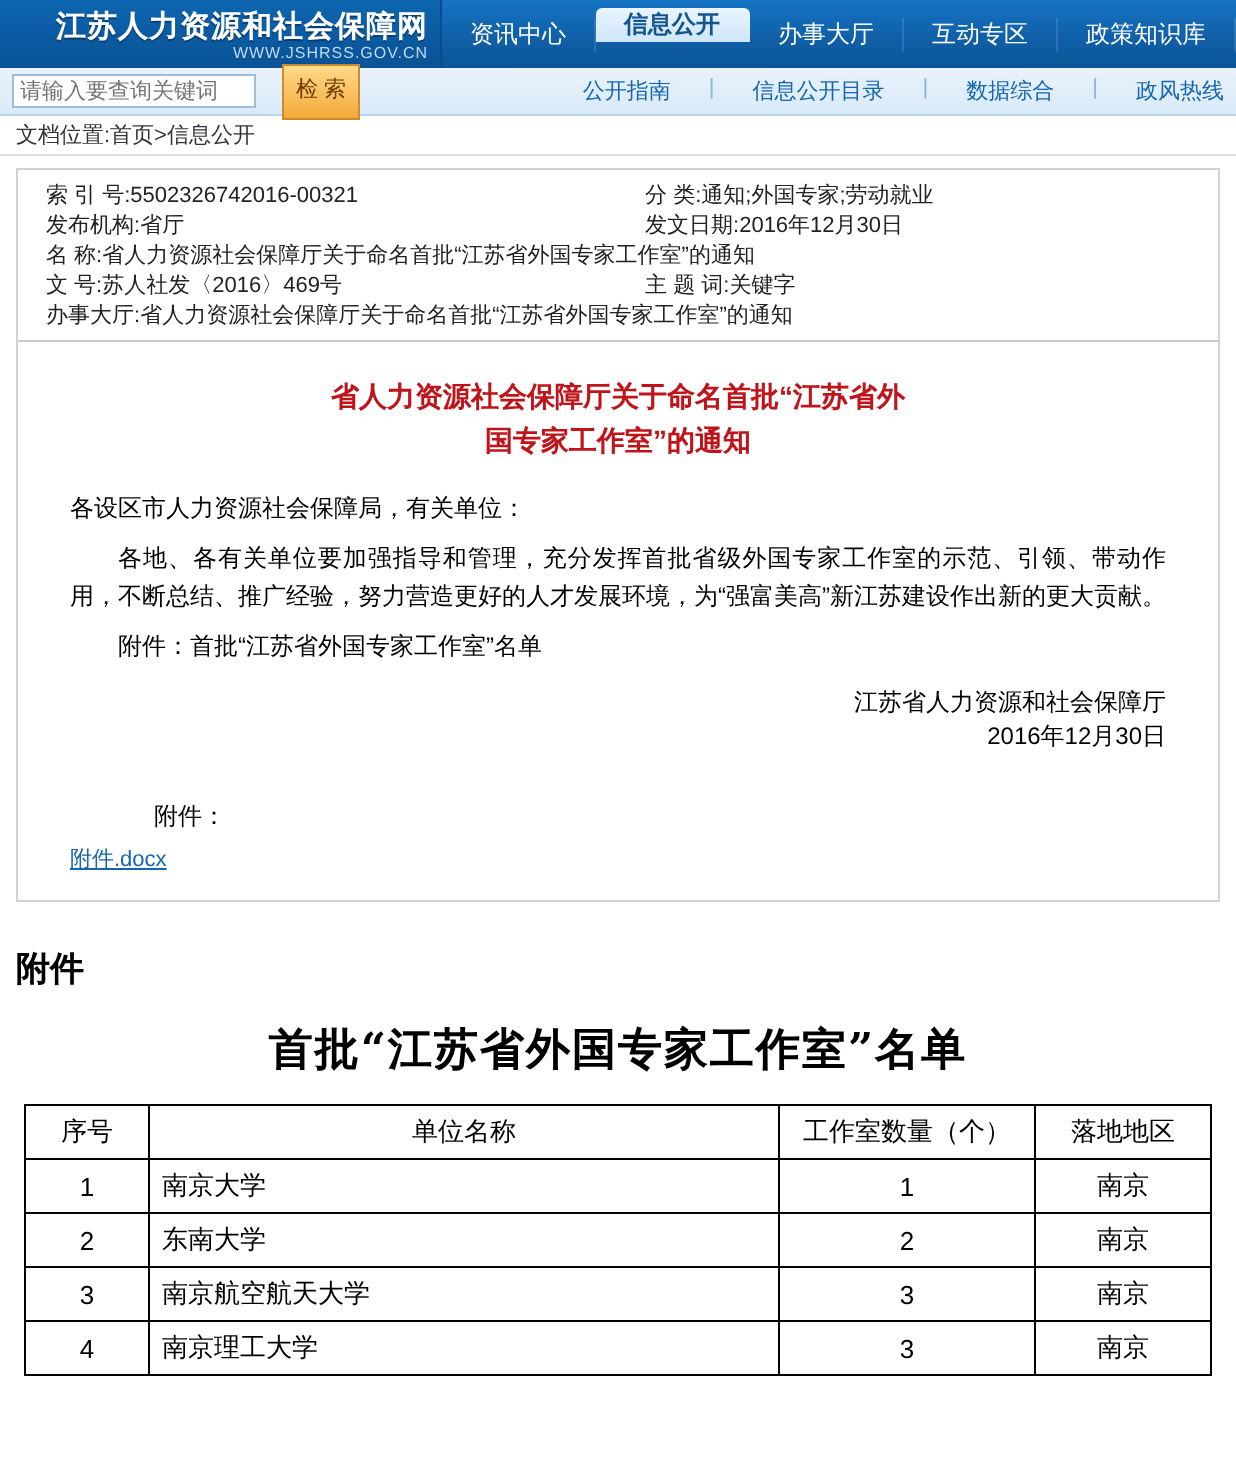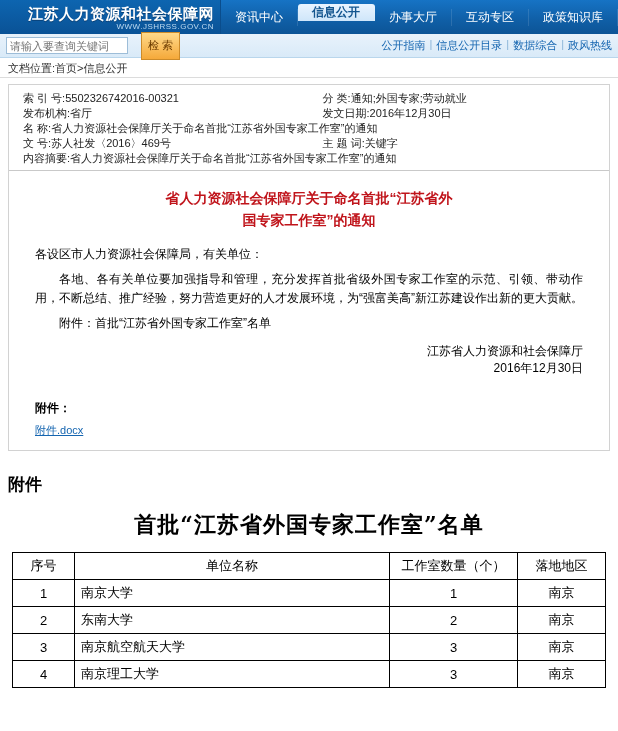--- a/index.html
+++ b/index.html
@@ -96,21 +96,21 @@
     color: #6b3b00;
     padding: 0 6px;
     line-height: 15px;
     font-family: "Liberation Sans", sans-serif;
   }
   .sub-links {
     position: absolute;
     right: 6px;
     top: 4px;
     display: flex;
-    gap: 0;
+    gap: 15px;
     font-size: 11px;
     color: #1565b0;
   }
   .sub-links span.sep { color: #8ab4d8; padding: 0 4px; }
   .sub-links a { color: #1565b0; text-decoration: none; }
   
   .breadcrumb {
     height: 20px;
     line-height: 20px;
     font-size: 11px;
@@ -154,22 +154,23 @@
   }
   .notice p { margin: 0 0 6px 0; text-align: justify; }
   .indent { text-indent: 2em; }
   .sign {
     text-align: right;
     margin-top: 10px;
     line-height: 17px;
   }
   .attach-head {
     margin-top: 22px;
-    font-weight: bold;
+    font-weight: normal;
     font-size: 12px;
+    margin-left: 42px;
   }
   .attach-link {
     color: #1565b0;
     font-size: 11px;
     text-decoration: underline;
     display: block;
     margin-top: 3px;
   }
   
   .attachment-area {
@@ -272,21 +273,21 @@
       <div class="meta-col-l">
         <span class="meta-lbl">文 号:</span>
         <span class="meta-val">苏人社发〈2016〉469号</span>
       </div>
       <div class="meta-col-r">
         <span class="meta-lbl">主 题 词:</span>
         <span class="meta-val">关键字</span>
       </div>
     </div>
     <div class="meta-row">
-      <span class="meta-lbl">内容摘要:</span>
+      <span class="meta-lbl">办事大厅:</span>
       <span class="meta-val">省人力资源社会保障厅关于命名首批“江苏省外国专家工作室”的通知</span>
     </div>
   </div>
 
   <div class="notice">
     <div class="notice-title">
       <div>省人力资源社会保障厅关于命名首批“江苏省外</div>
       <div>国专家工作室”的通知</div>
     </div>
     <p>各设区市人力资源社会保障局，有关单位：</p>

